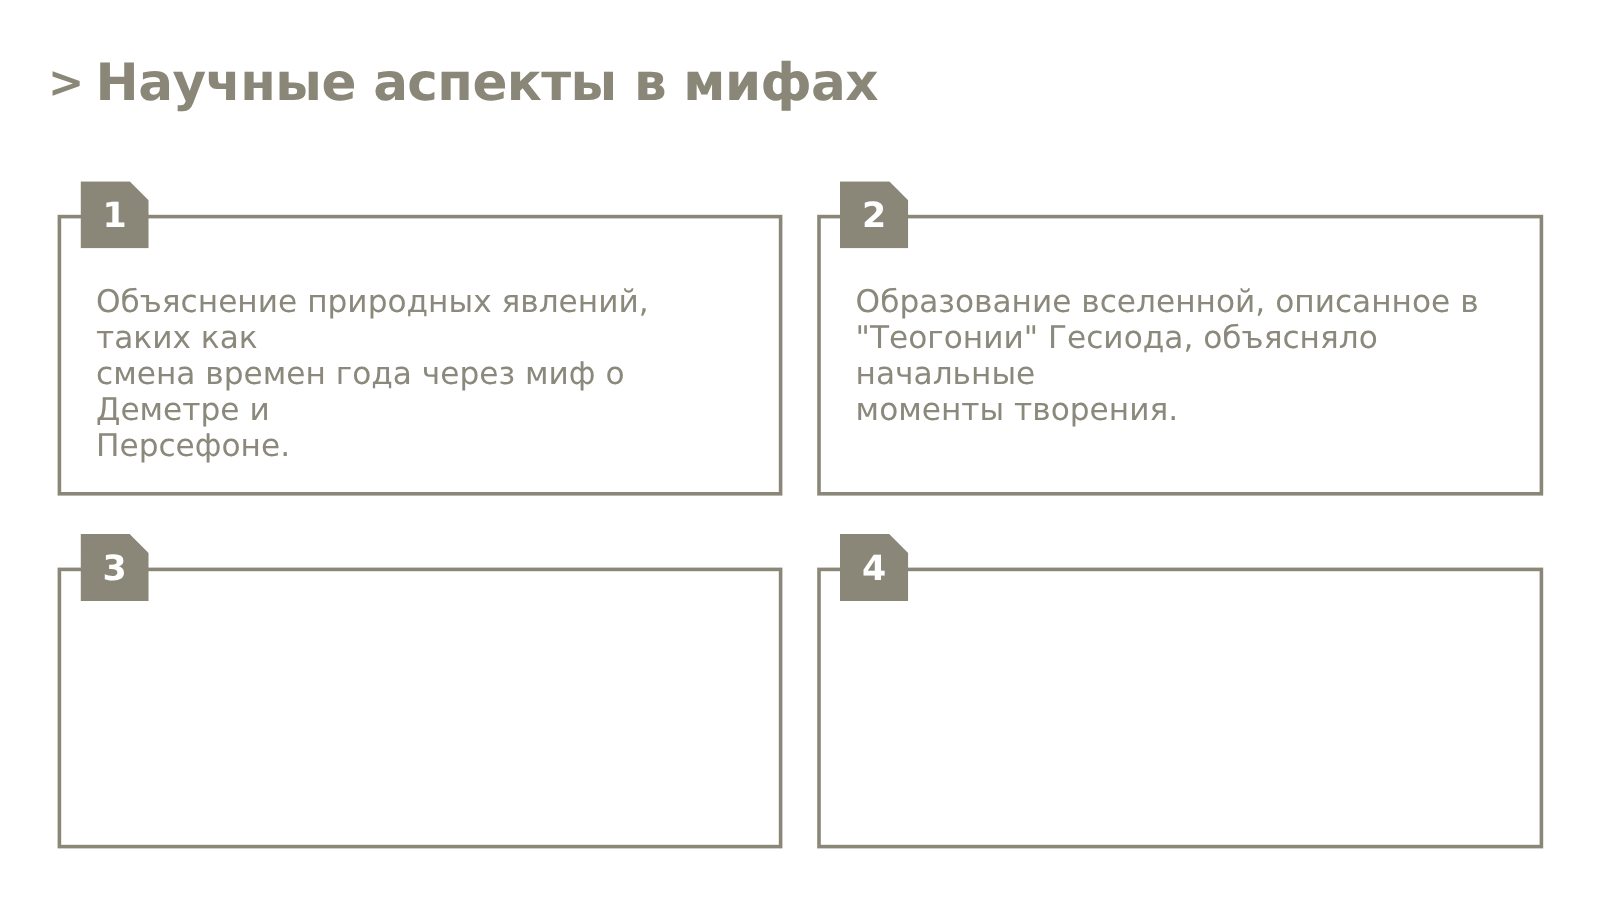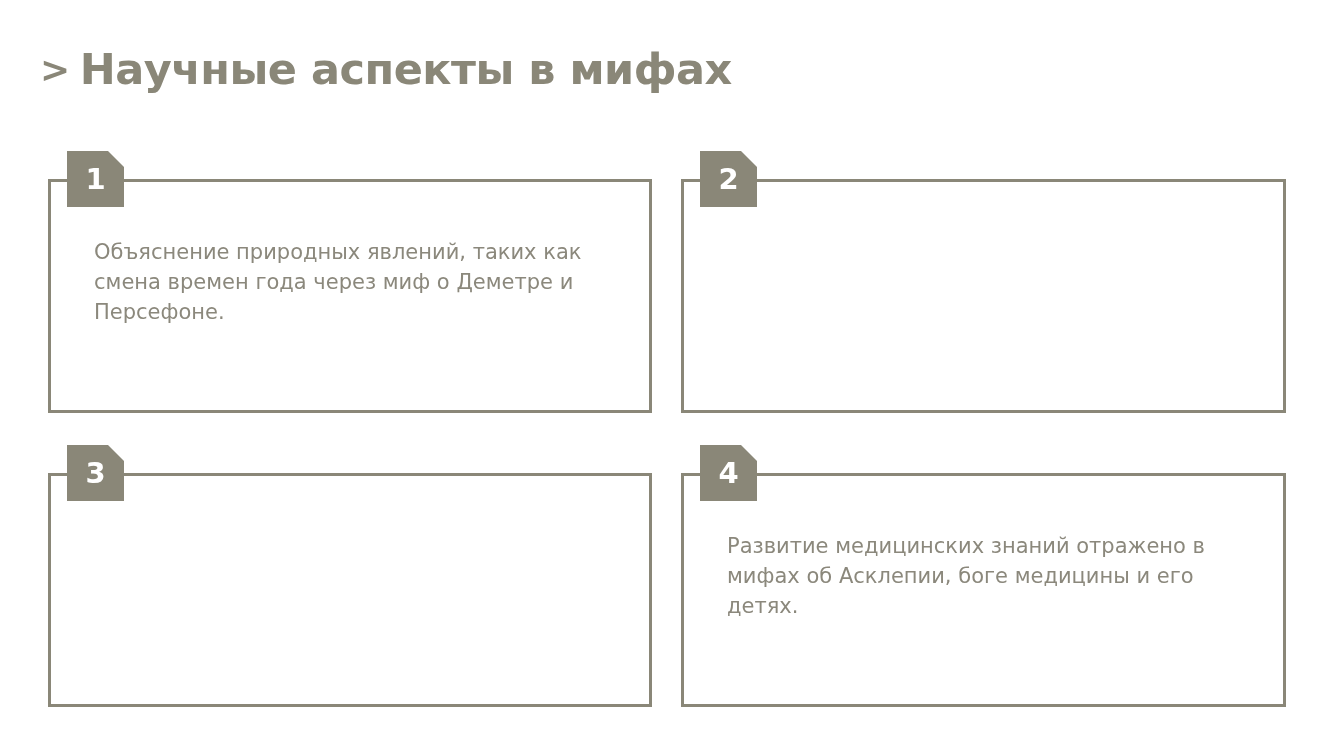--- a/index.html
+++ b/index.html
@@ -48,23 +48,23 @@
     width:57px;height:56px;
     background:var(--accent);
     clip-path:polygon(0 0, calc(100% - 16px) 0, 100% 16px, 100% 100%, 0 100%);
     display:flex;align-items:center;justify-content:center;
     color:#ffffff;
     font-weight:bold;
     font-size:29px;
     line-height:1;
   }
   .card-text{
-    padding:55px 38px 0 43px;
+    padding:55px 38px 0 29px;
     color:var(--text);
-    font-size:21px;
+    font-size:26px;
     line-height:30px;
     white-space:pre-line;
   }
 </style>
 </head>
 <body>
 
 <div class="slide">
 
   <div class="title">
@@ -75,27 +75,27 @@
 
     <div class="card">
       <div class="badge">1</div>
       <div class="card-text">Объяснение природных явлений, таких как
 смена времен года через миф о Деметре и
 Персефоне.</div>
     </div>
 
     <div class="card">
       <div class="badge">2</div>
+      <div class="card-text">Образование вселенной, описанное в
+"Теогонии" Гесиода, объясняло начальные
+моменты творения.</div>
     </div>
 
     <div class="card">
       <div class="badge">3</div>
     </div>
 
     <div class="card">
       <div class="badge">4</div>
-      <div class="card-text">Развитие медицинских знаний отражено в
-мифах об Асклепии, боге медицины и его
-детях.</div>
     </div>
 
   </div>
 </div>
 
 </body></html>

